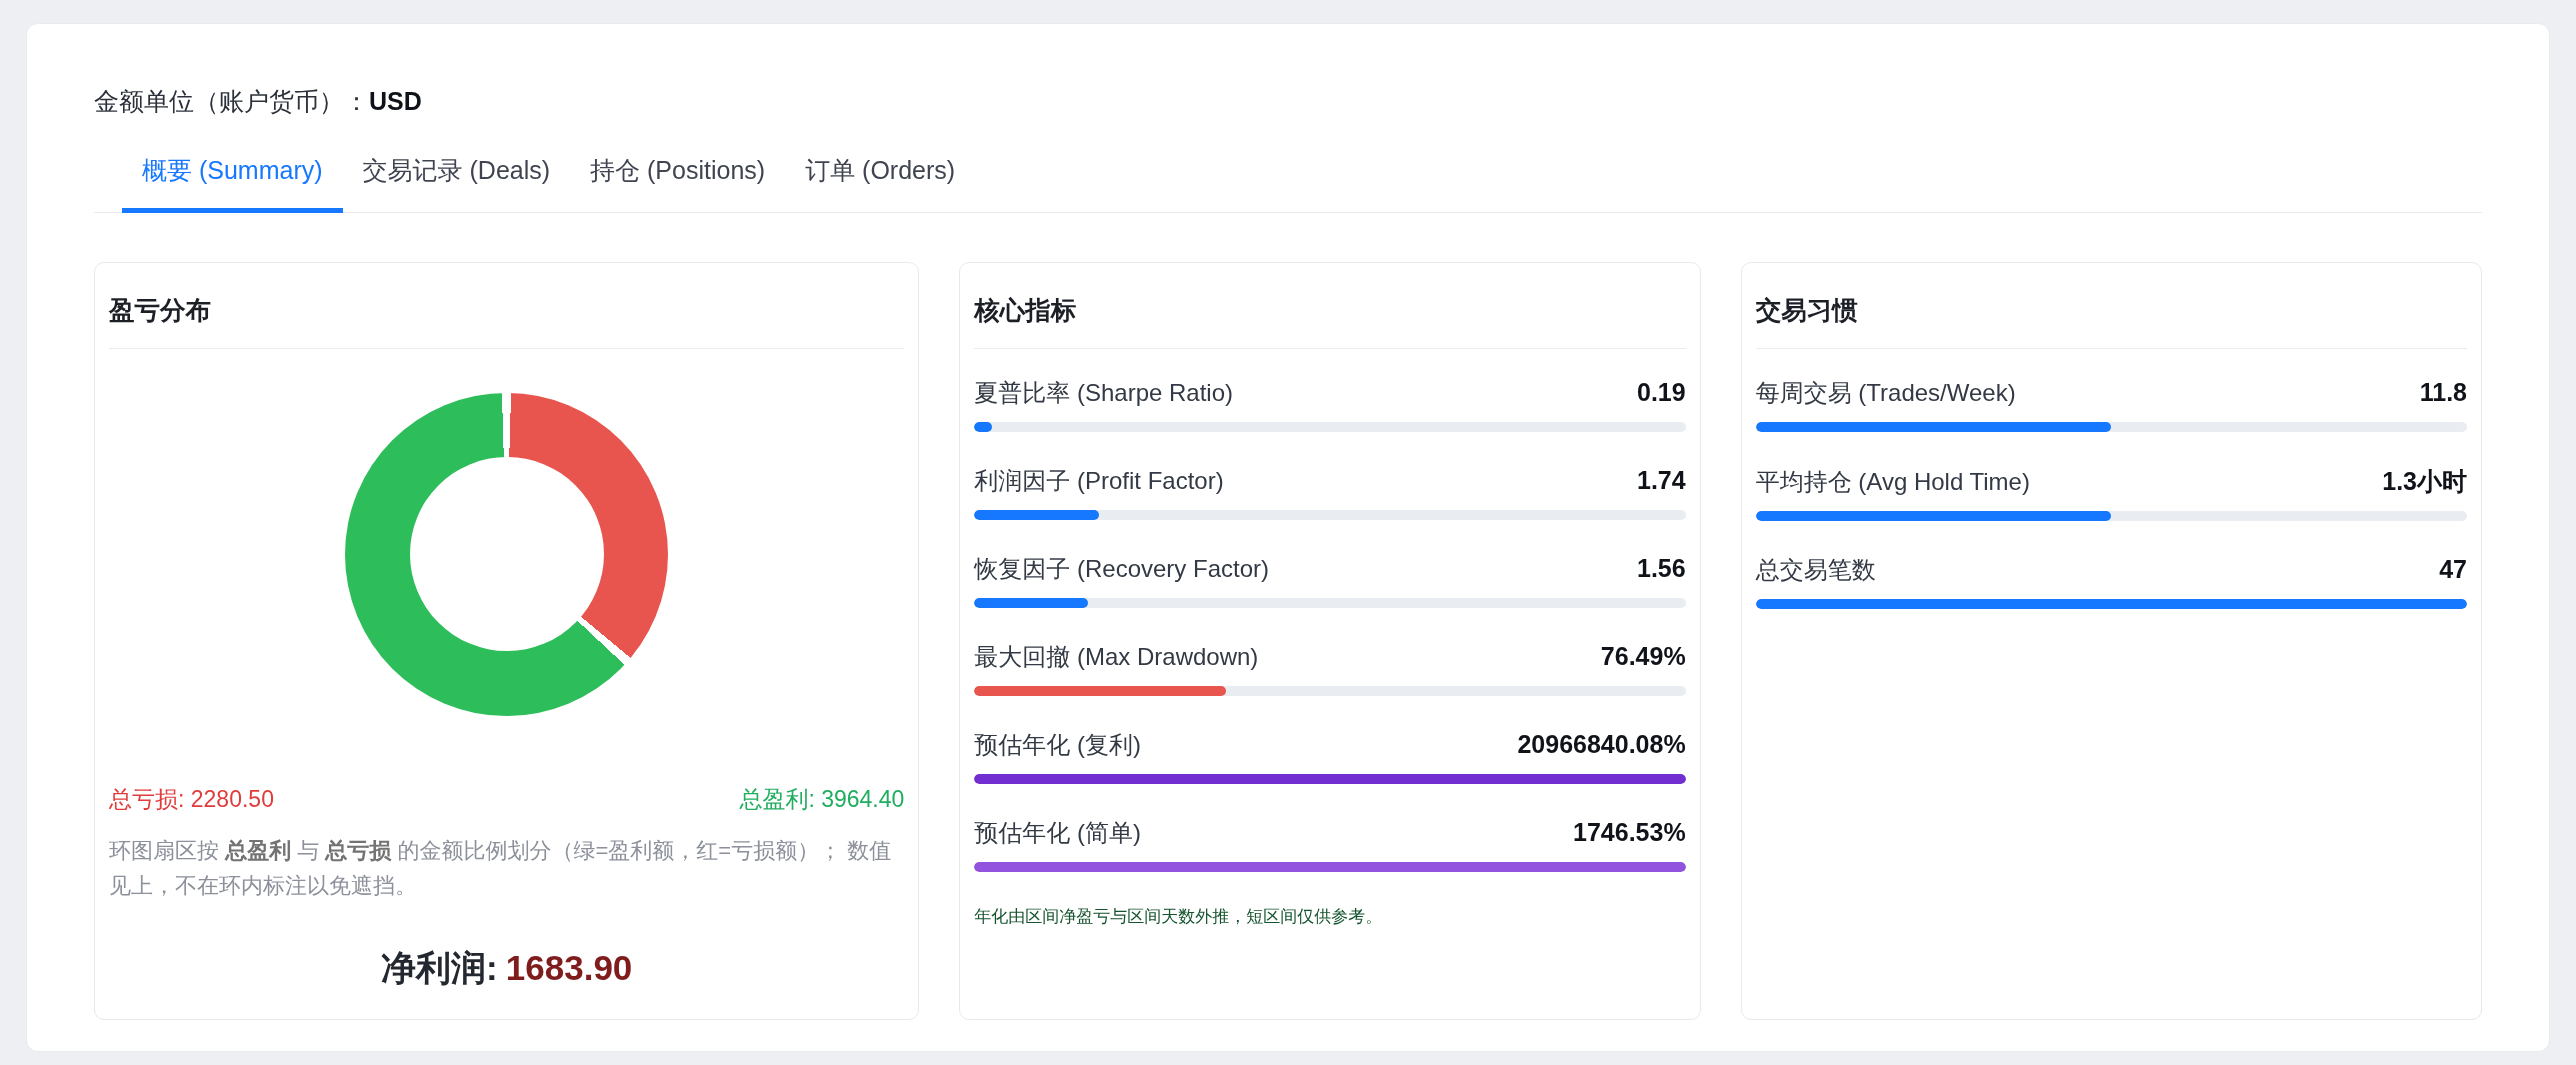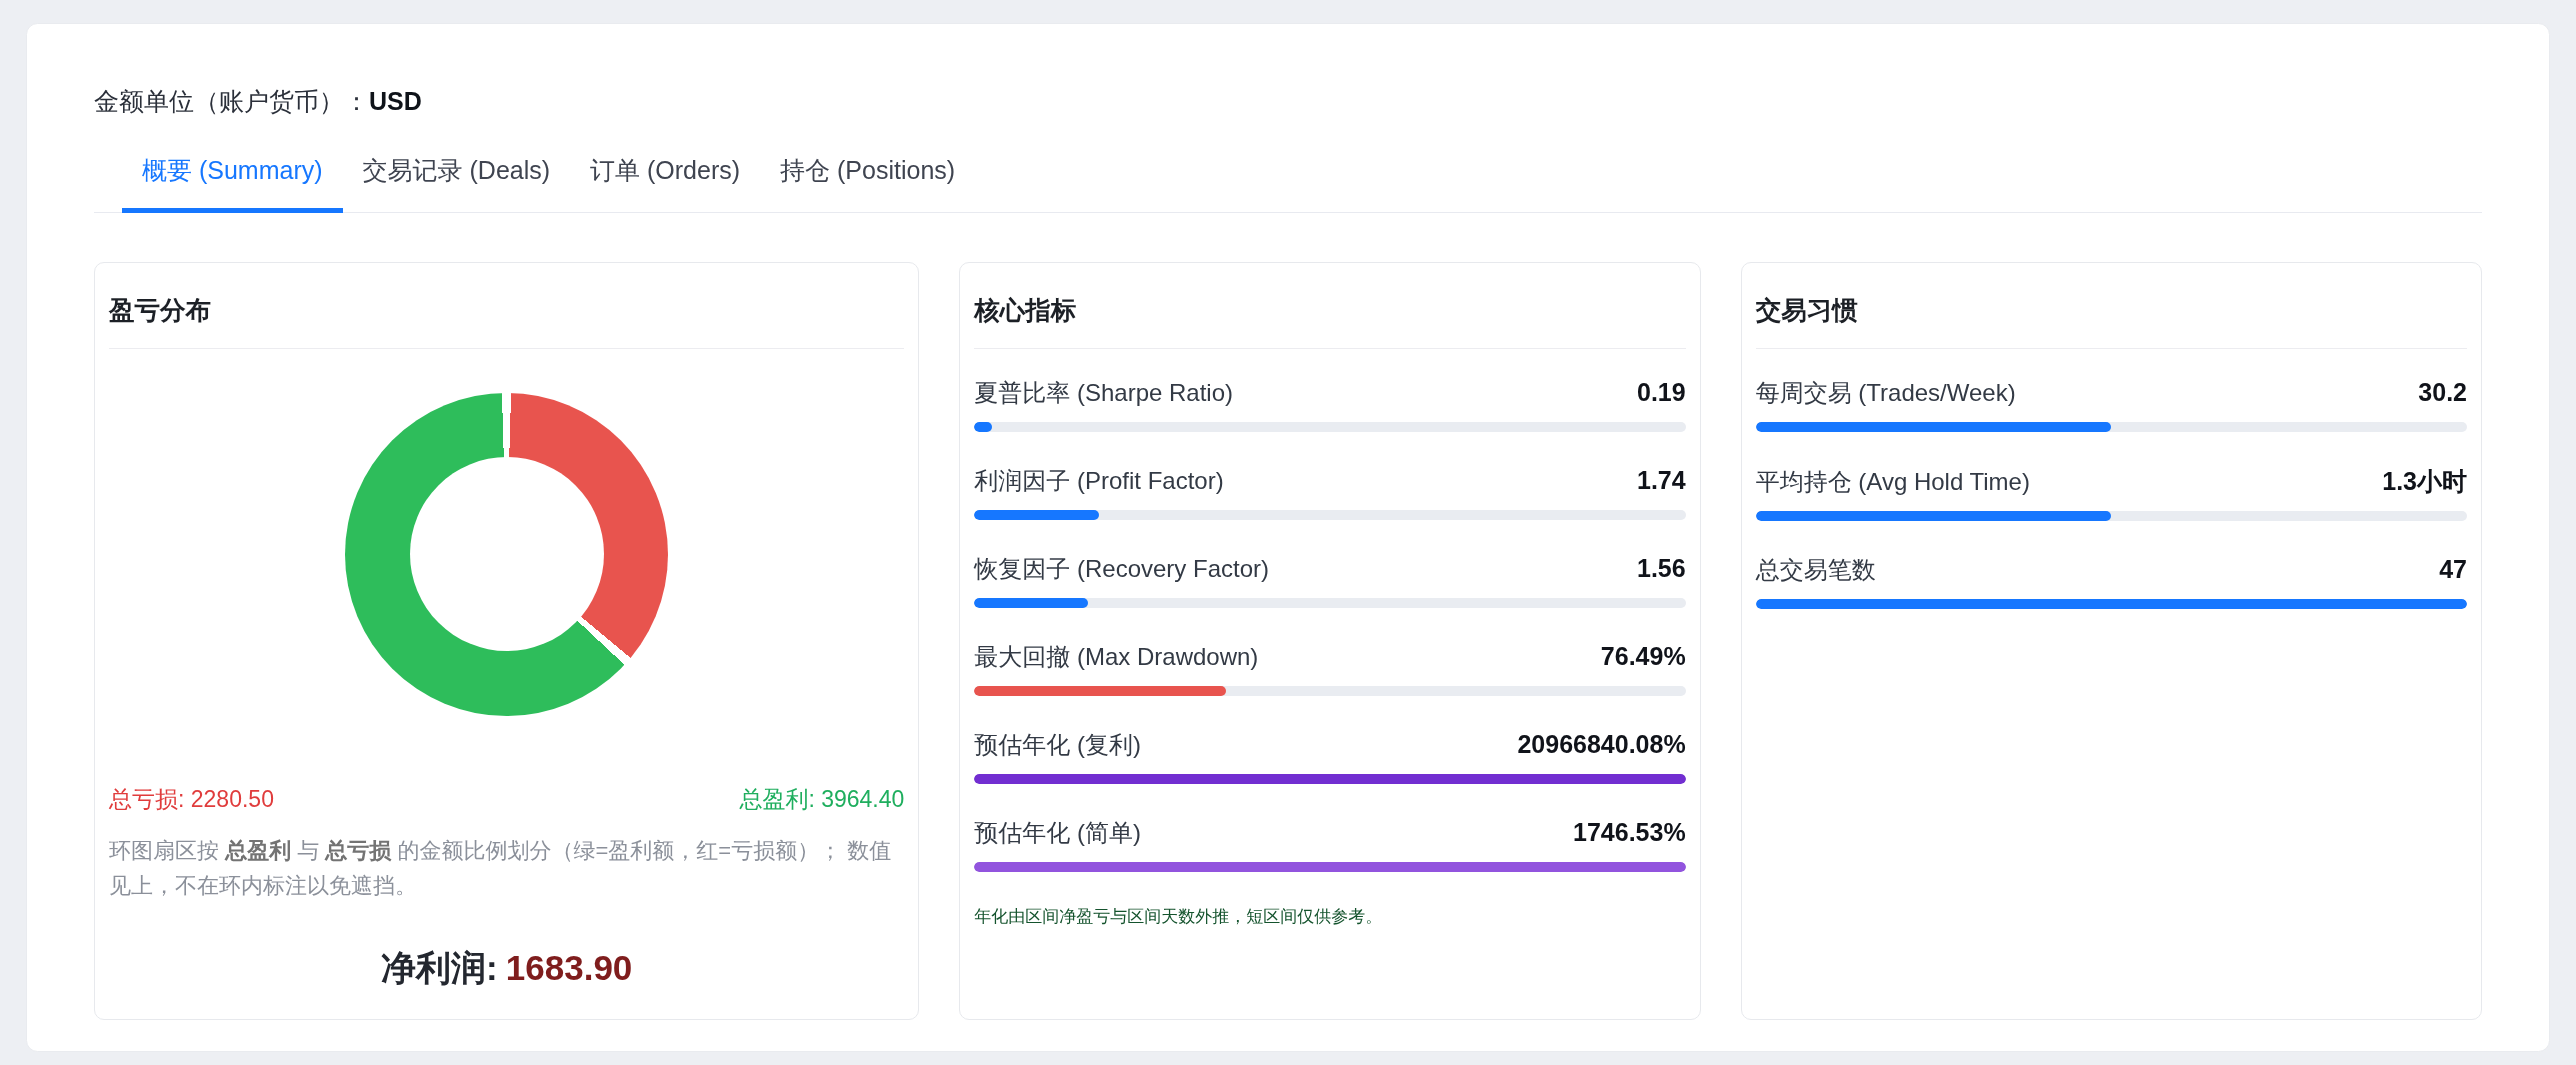--- a/index.html
+++ b/index.html
@@ -76,22 +76,22 @@
 <body>
 
 <div class="panel">
   <div class="panel-header">
     <div class="unit-line">
       <span>金额单位（账户货币）：</span><b>USD</b>
     </div>
     <div class="tabs">
       <div class="tab active">概要 (Summary)</div>
       <div class="tab">交易记录 (Deals)</div>
+      <div class="tab">持仓 (Positions)</div>
       <div class="tab">订单 (Orders)</div>
-      <div class="tab">持仓 (Positions)</div>
     </div>
   </div>
 
   <div class="cards">
 
     <div class="card card-pnl">
       <div class="card-title">盈亏分布</div>
       <hr class="card-divider">
       <div class="donut-wrap">
         <div class="donut" style="background: conic-gradient(rgb(255, 255, 255) 0%, rgb(255, 255, 255) 0.45%, rgb(232, 84, 78) 0.45%, rgb(232, 84, 78) 36.0678%, rgb(255, 255, 255) 36.0678%, rgb(255, 255, 255) 36.5178%, rgb(255, 255, 255) 36.5178%, rgb(255, 255, 255) 36.9678%, rgb(46, 189, 91) 36.9678%, rgb(46, 189, 91) 99.55%, rgb(255, 255, 255) 99.55%, rgb(255, 255, 255) 100%);">
@@ -172,21 +172,21 @@
       <div class="footnote">年化由区间净盈亏与区间天数外推，短区间仅供参考。</div>
     </div>
 
     <div class="card card-habits">
       <div class="card-title">交易习惯</div>
       <hr class="card-divider">
       <div class="rows">
         <div class="m-row">
           <div class="m-top">
               <span class="m-label">每周交易 (Trades/Week)</span>
-              <span class="m-value">30.2</span>
+              <span class="m-value">11.8</span>
             </div>
           <div class="m-track">
               <div class="m-fill" style="width: 50%; background: rgb(22, 119, 255);"></div>
             </div>
         </div>
         <div class="m-row">
           <div class="m-top">
               <span class="m-label">平均持仓 (Avg Hold Time)</span>
               <span class="m-value">1.3小时</span>
             </div>

